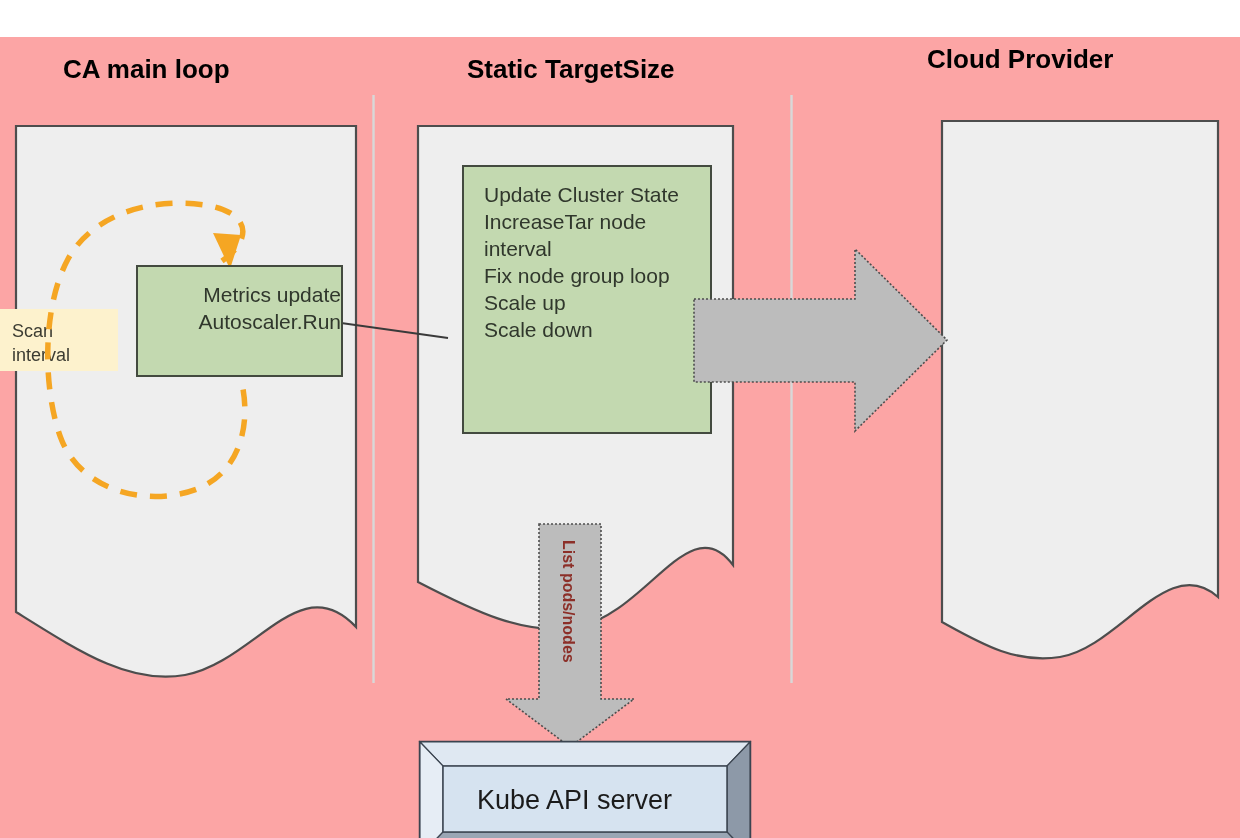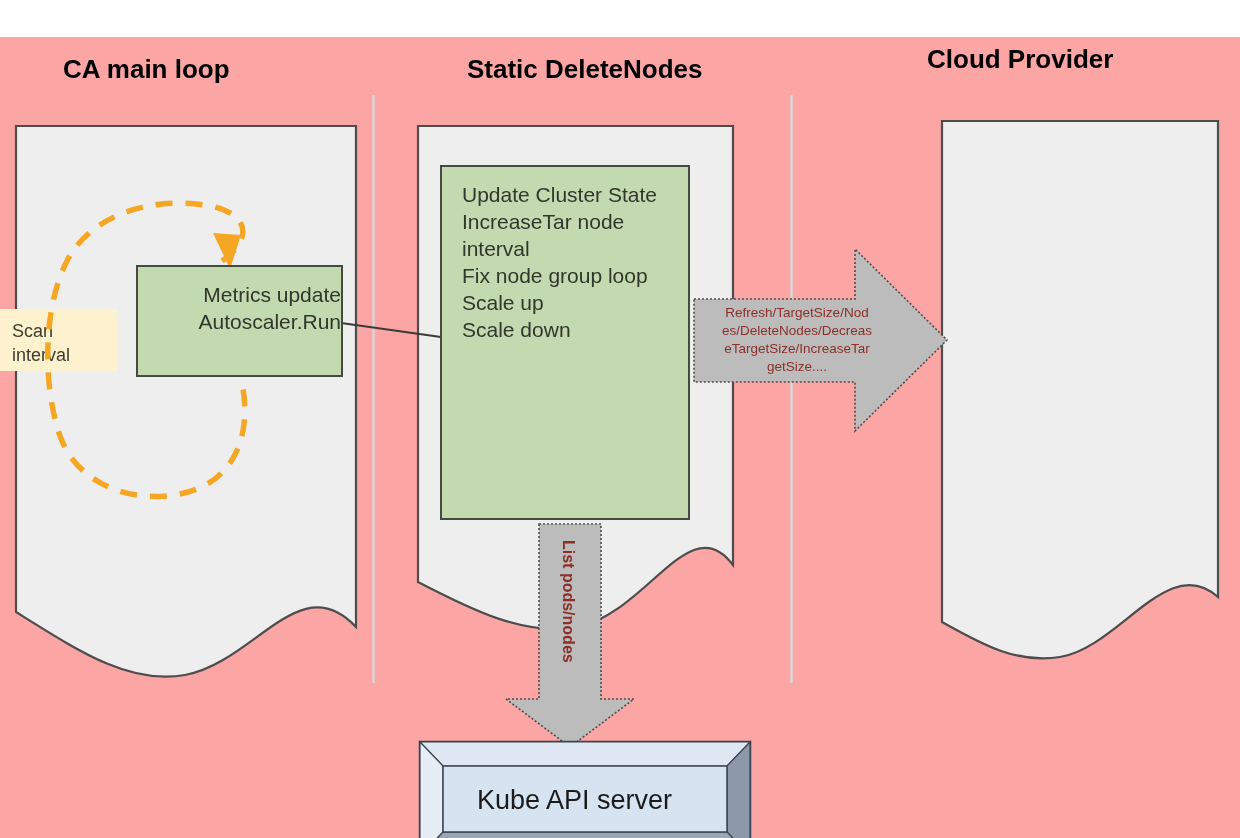--- a/index.html
+++ b/index.html
@@ -75,21 +75,21 @@
     transform-origin: left top;
     transform: rotate(90deg);
   }
 </style>
 </head>
 <body>
 
 <div id="canvas">
 
   <div class="col-title" style="left:63px; top:17px;">CA main loop</div>
-  <div class="col-title" style="left:467px; top:17px;">Static DeleteNodes</div>
+  <div class="col-title" style="left:467px; top:17px;">Static TargetSize</div>
   <div class="col-title" style="left:927px; top:7px;">Cloud Provider</div>
 
   <svg class="layer" viewBox="0 0 1240 838">
 
     <path d="M16,89 L356,89 L356,590 C300,530 255,625 185,638 C130,648 80,615 16,575 Z" fill="#eeeeee" stroke="#4d4d4d" stroke-width="2.2"></path>
 
     <path d="M418,89 L733,89 L733,528 C690,470 648,575 578,590 C525,600 470,572 418,545 Z" fill="#eeeeee" stroke="#4d4d4d" stroke-width="2.2"></path>
 
     <path d="M942,84 L1218,84 L1218,560 C1168,515 1120,610 1060,620 C1015,627 980,606 942,585 Z" fill="#eeeeee" stroke="#4d4d4d" stroke-width="2.2"></path>
 
@@ -115,42 +115,36 @@
 
   <svg class="layer" viewBox="0 0 1240 838">
     <line x1="334" y1="285" x2="448" y2="301" stroke="#3a3a3a" stroke-width="2"></line>
   </svg>
 
   <div class="proc-box" style="left:136px; top:228px; width:207px; height:112px;text-align:right;">
     <div>Metrics update</div>
     <div>Autoscaler.Run</div>
   </div>
 
-  <div class="proc-box" style="left:440px; top:128px; width:250px; height:355px;">
+  <div class="proc-box" style="left:462px; top:128px; width:250px; height:269px;">
     <div>Update Cluster State</div>
     <div>IncreaseTar node</div>
     <div>interval</div>
     <div>Fix node group loop</div>
     <div>Scale up</div>
     <div>Scale down</div>
   </div>
 
   <svg class="layer" viewBox="0 0 1240 838">
 
     <path d="M694,262 L855,262 L855,212 L947,303 L855,394 L855,345 L694,345 Z" fill="#bcbcbc" stroke="#4d4d4d" stroke-width="1.6" stroke-dasharray="2 2"></path>
 
     <path d="M539,487 L601,487 L601,662 L634,662 L570,710 L506,662 L539,662 Z" fill="#bcbcbc" stroke="#4d4d4d" stroke-width="1.6" stroke-dasharray="2 2"></path>
   </svg>
 
-  <div class="arrow-label-h" style="left:700px; top:267px; width:194px;">
-    <div>Refresh/TargetSize/Nod</div>
-    <div>es/DeleteNodes/Decreas</div>
-    <div>eTargetSize/IncreaseTar</div>
-    <div>getSize....</div>
-  </div>
 
   <div class="arrow-label-v" style="left:577px; top:503px;">List pods/nodes</div>
 
   <svg class="layer" viewBox="0 0 1240 838">
     <g>
 
       <rect x="420" y="705" width="330" height="114" fill="#9aa6b4" stroke="#3b4450" stroke-width="2.5"></rect>
 
       <path d="M420,705 L750,705 L727,729 L443,729 Z" fill="#dfe8f2" stroke="#3b4450" stroke-width="1.2"></path>
 

